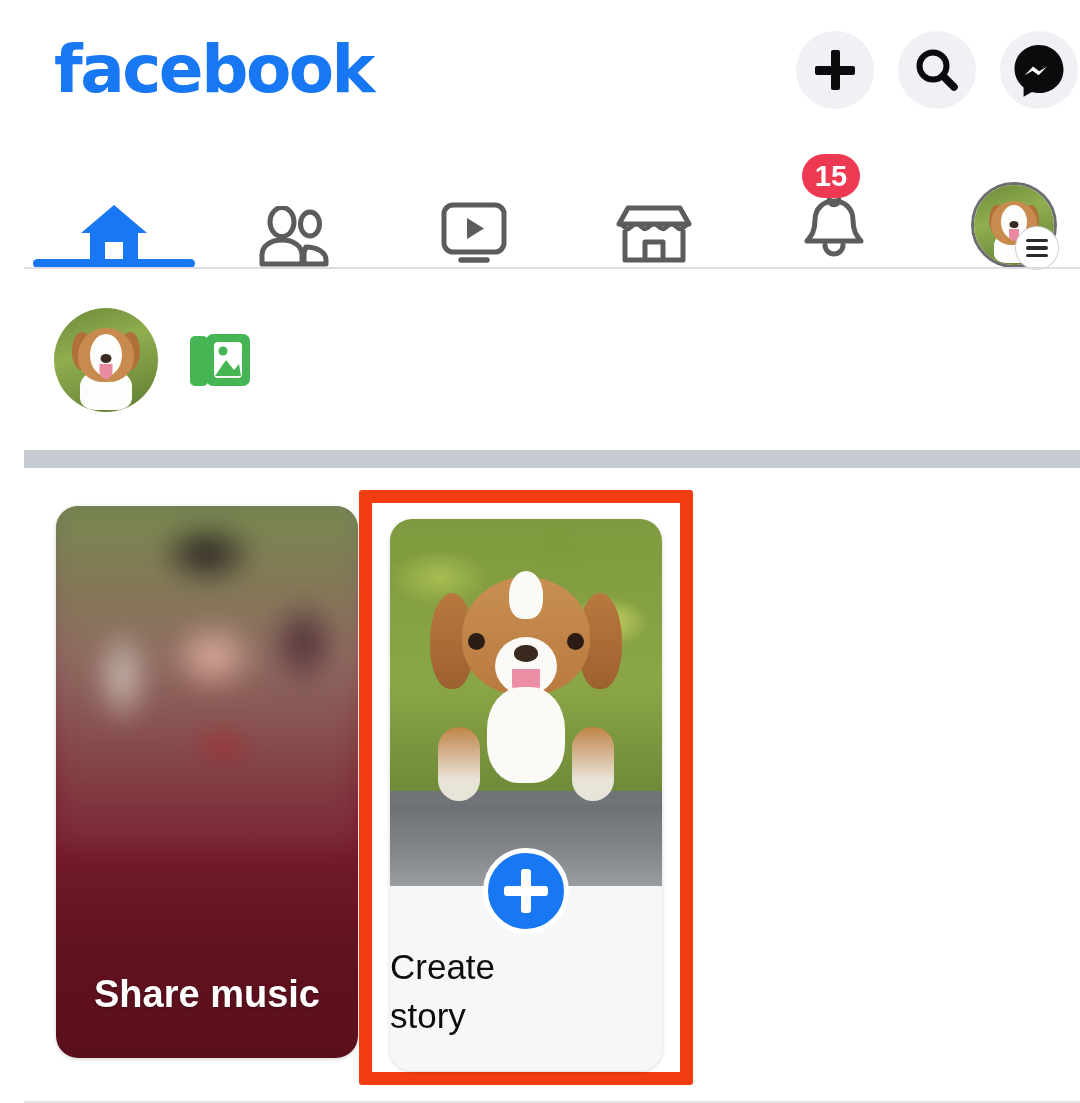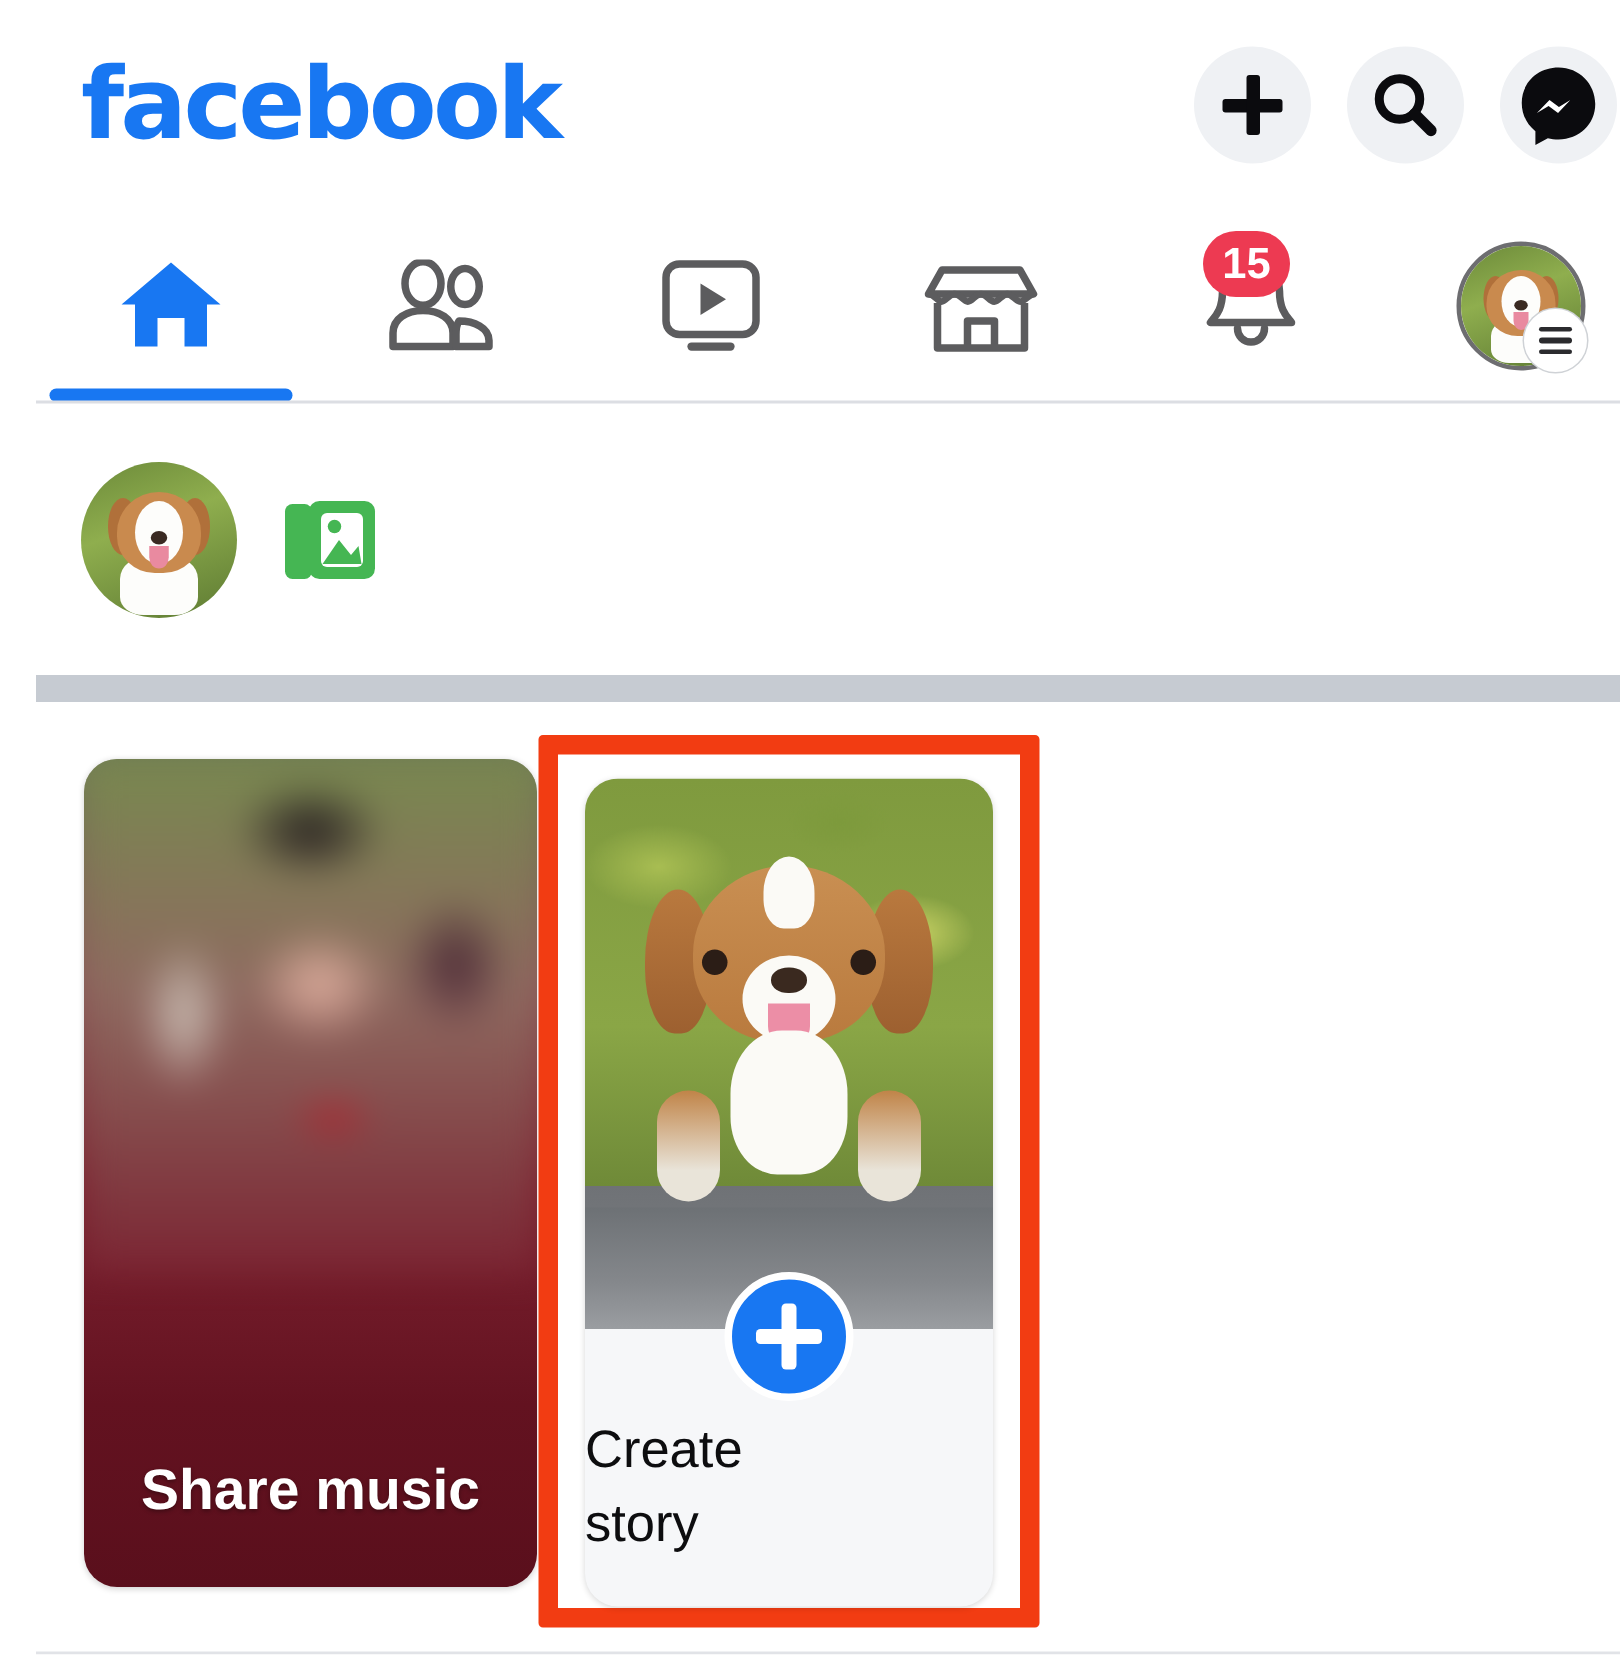--- a/index.html
+++ b/index.html
@@ -35,21 +35,21 @@
   }
   .plus-ico::before { left: 0; top: 15.5px; width: 40px; height: 9px; }
   .plus-ico::after  { top: 0; left: 15.5px; height: 40px; width: 9px; }
 
   
   .navbar {
     position: absolute; left: 0; top: 140px; width: 1080px; height: 128px;
     display: flex; align-items: center; background: #fff;
   }
   .navtab {
-    flex: 1; height: 128px; display: flex; align-items: center; justify-content: center;
+    flex: 1; height: 128px; display: flex; align-items: flex-end; justify-content: center;
     position: relative;
     text-decoration: underline;
   }
   .navtab .underline {
     position: absolute; left: 50%; transform: translateX(-50%);
     bottom: 0px; width: 162px; height: 9px; border-radius: 5px; background: #1877F2;
   }
   .nav-divider {
     position: absolute; left: 0; top: 267px; width: 1080px; height: 2px; background: #DCDEE3;
   }

